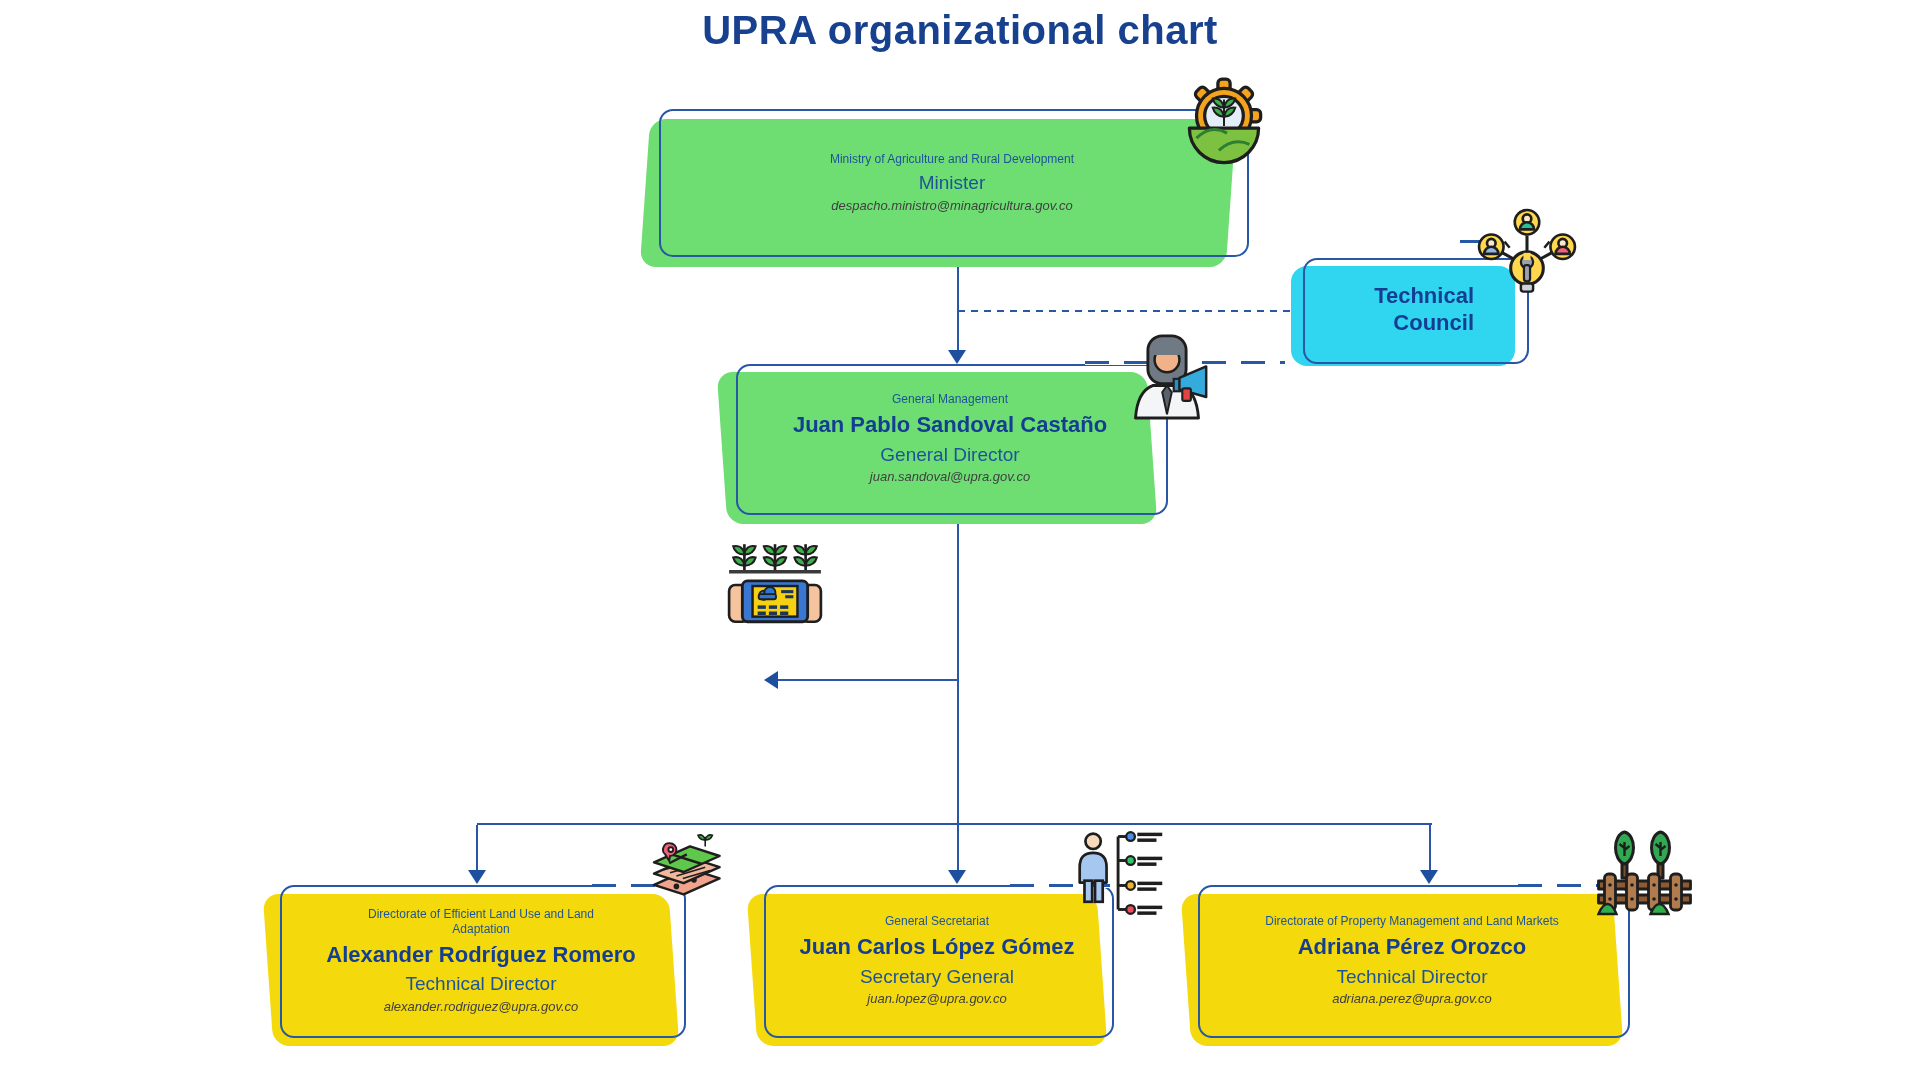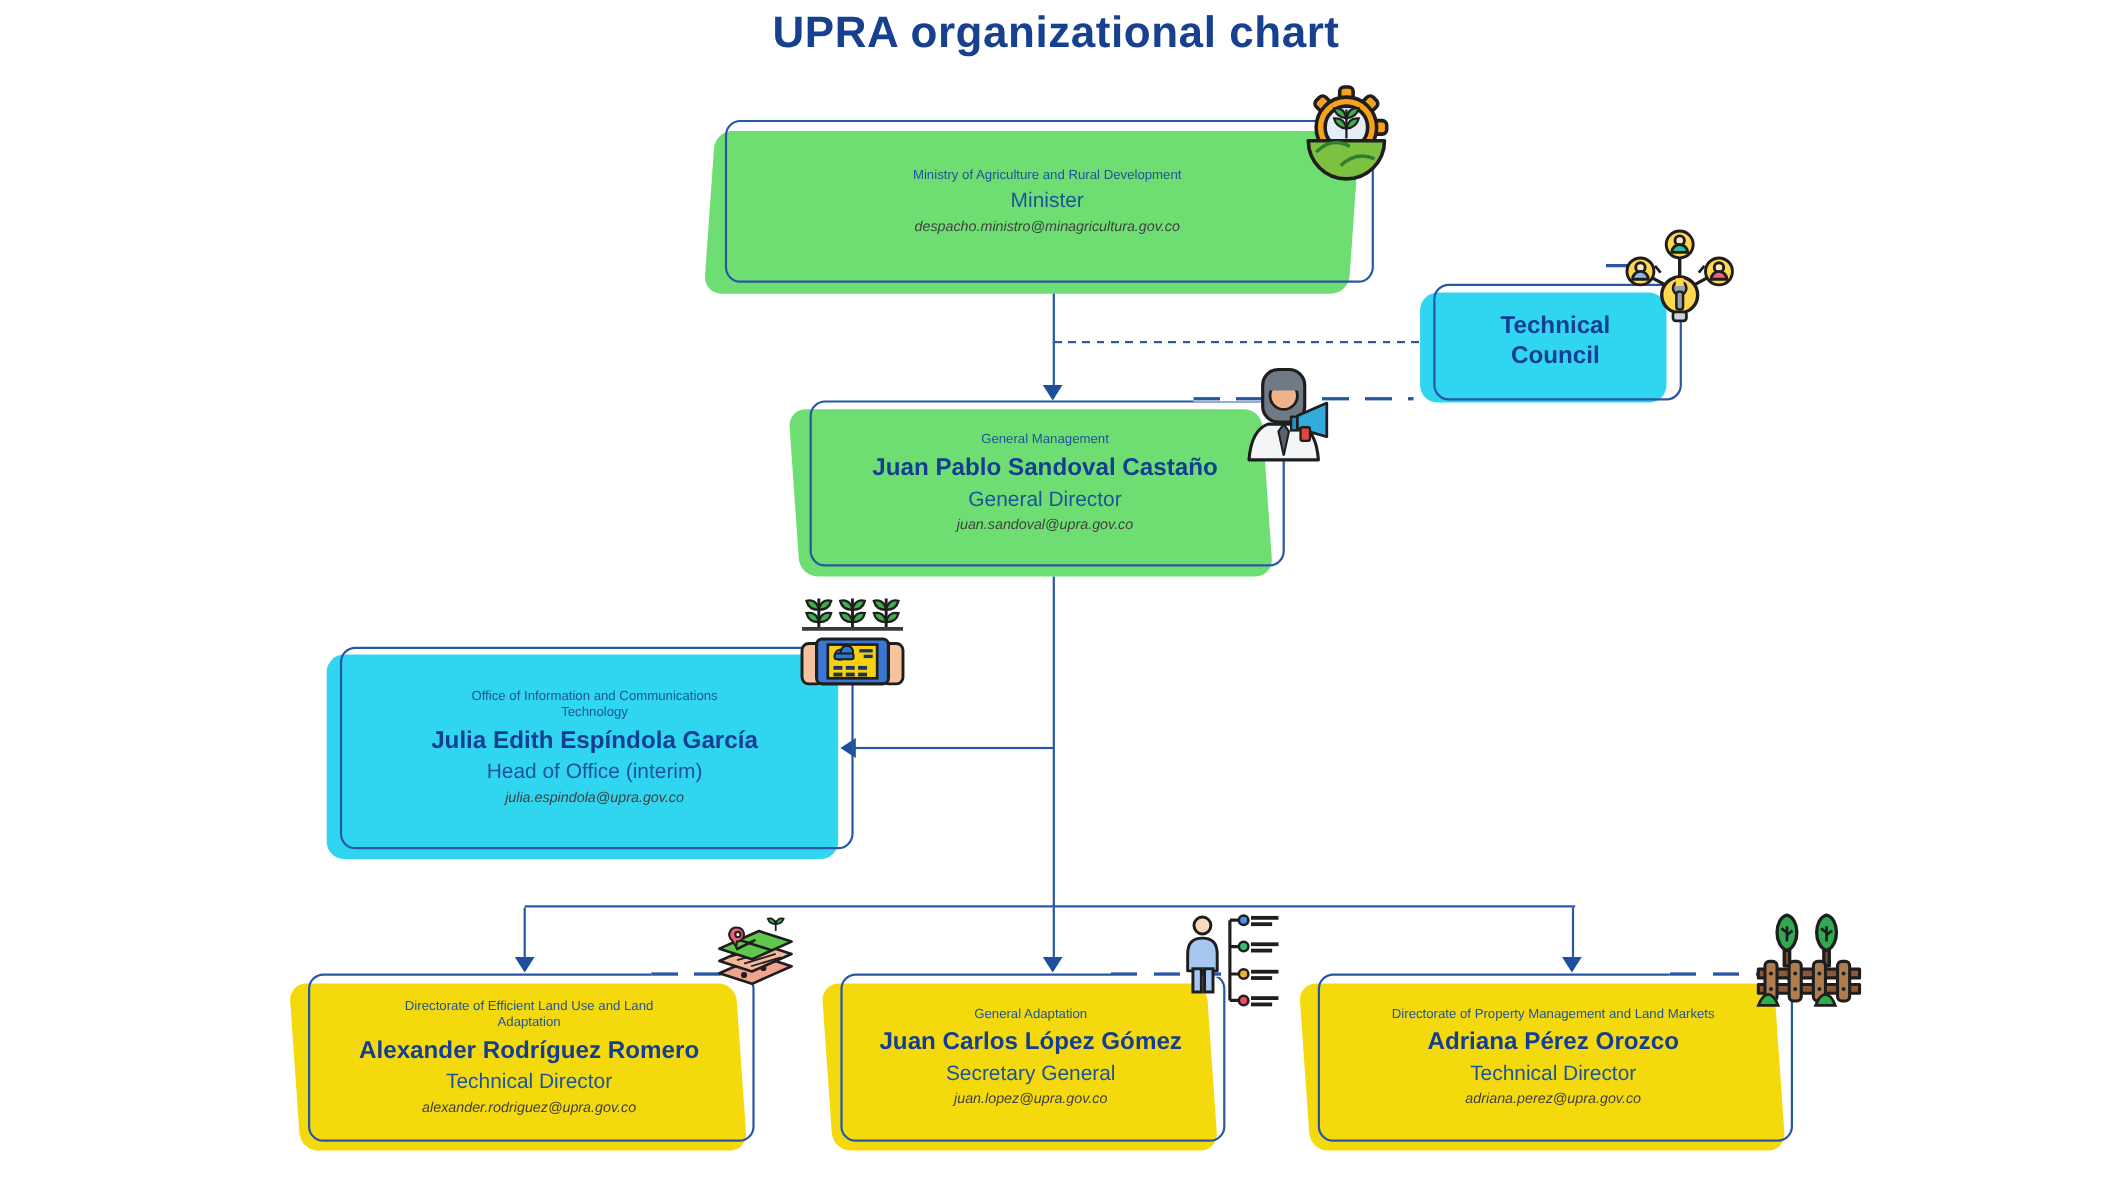--- a/index.html
+++ b/index.html
@@ -16,21 +16,21 @@
     align-items:center;text-align:center;gap:3px;}
   .fill-green{background:var(--c-green,#6ede73);}
   .fill-cyan{background:var(--c-cyan,#30d6f0);}
   .fill-yellow{background:var(--c-yellow,#f4d90d);}
   .skew-l{transform:skewX(-4deg);}
   .skew-r{transform:skewX(4deg);}
   .dept{color:#1d5499;font-size:12px;line-height:1.3;}
   .name{color:#143e91;font-size:22px;font-weight:bold;line-height:1.3;}
   .role{color:#1d5499;font-size:19px;line-height:1.25;}
   .email{color:#404040;font-size:13px;font-style:italic;line-height:1.25;}
-  .tc-label{color:#143e91;font-size:22px;font-weight:bold;line-height:1.25;max-width:120px;}
+  .tc-label{color:#143e91;font-size:22px;font-weight:bold;line-height:1.25;max-width:120px;text-align:right;}
 
   
   .line-v{position:absolute;width:2px;background:#2857a6;z-index:1;}
   .line-h{position:absolute;height:2px;background:#2857a6;z-index:1;}
   .dotted-h{position:absolute;height:2px;z-index:1;
     background:repeating-linear-gradient(90deg,#2857a6 0 7px,transparent 7px 13px);}
   .dash-mask{position:absolute;height:5px;background:#fff;z-index:3;}
   .dash-decor{position:absolute;height:3px;z-index:3;
     background:repeating-linear-gradient(90deg,#2857a6 0 24px,transparent 24px 39px);}
   .arrow-down{position:absolute;width:0;height:0;z-index:2;
@@ -151,30 +151,20 @@
       <polygon points="58,48 86,36 86,68 58,60" fill="#35aadc" stroke="#1e1e1e" stroke-width="2.6" stroke-linejoin="round"></polygon>
       <rect x="61" y="59" width="9" height="13" rx="2" fill="#e24444" stroke="#1e1e1e" stroke-width="2.2"></rect>
     </svg>
   </div>
 
   <div class="line-v" style="left:957px;top:524px;height:301px;"></div>
 
   <div class="line-h" style="left:777px;top:679px;width:181px;"></div>
   <div class="arrow-left" style="left:764px;top:671px;"></div>
 
-  <div class="node" style="left:297px;top:583px;width:486px;height:202px;">
-    <div class="fill fill-cyan" style="left:0px;top:12px;width:465px;height:186px;"></div>
-    <div class="outline" style="left:12px;top:5px;width:463px;height:180px;"></div>
-    <div class="content" style="left:12px;top:5px;width:463px;height:182px;">
-      <div class="dept" style="max-width:280px;">Office of Information and Communications Technology</div>
-      <div class="name">Julia Edith Espíndola García</div>
-      <div class="role">Head of Office (interim)</div>
-      <div class="email">julia.espindola@upra.gov.co</div>
-    </div>
-  </div>
 
   <div class="icon" style="left:724px;top:532px;width:102px;height:106px;">
     <svg viewBox="0 0 100 100" width="102" height="106">
       <g stroke="#1e1e1e" stroke-width="2" fill="#3faf4e">
         <line x1="20" y1="36" x2="20" y2="10" stroke-width="2.6"></line>
         <path d="M20,20 q-9,0 -11,-8 q9,-2 11,8 z"></path>
           <path d="M20,20 q9,0 11,-8 q-9,-2 -11,8 z"></path>
         <path d="M20,31 q-9,0 -11,-8 q9,-2 11,8 z"></path>
           <path d="M20,31 q9,0 11,-8 q-9,-2 -11,8 z"></path>
         <line x1="50" y1="36" x2="50" y2="10" stroke-width="2.6"></line>
@@ -262,21 +252,21 @@
         <path d="M74,10 q-7,0 -9,-6 q7,-2 9,6 z"></path>
           <path d="M74,10 q7,0 9,-6 q-7,-2 -9,6 z"></path>
       </g>
     </svg>
   </div>
 
   <div class="node" style="left:752px;top:880px;width:372px;height:172px;">
     <div class="fill fill-yellow skew-r" style="left:0px;top:14px;width:350px;height:152px;"></div>
     <div class="outline" style="left:12px;top:5px;width:346px;height:149px;"></div>
     <div class="content" style="left:12px;top:5px;width:346px;height:152px;">
-      <div class="dept">General Adaptation</div>
+      <div class="dept">General Secretariat</div>
       <div class="name">Juan Carlos López Gómez</div>
       <div class="role">Secretary General</div>
       <div class="email">juan.lopez@upra.gov.co</div>
     </div>
   </div>
   <div class="dash-mask" style="left:1010px;top:883px;width:100px;"></div>
   <div class="dash-decor" style="left:1010px;top:884px;width:100px;"></div>
 
   <div class="icon" style="left:1072px;top:824px;width:96px;height:98px;">
     <svg viewBox="0 0 100 100" width="96" height="98">

